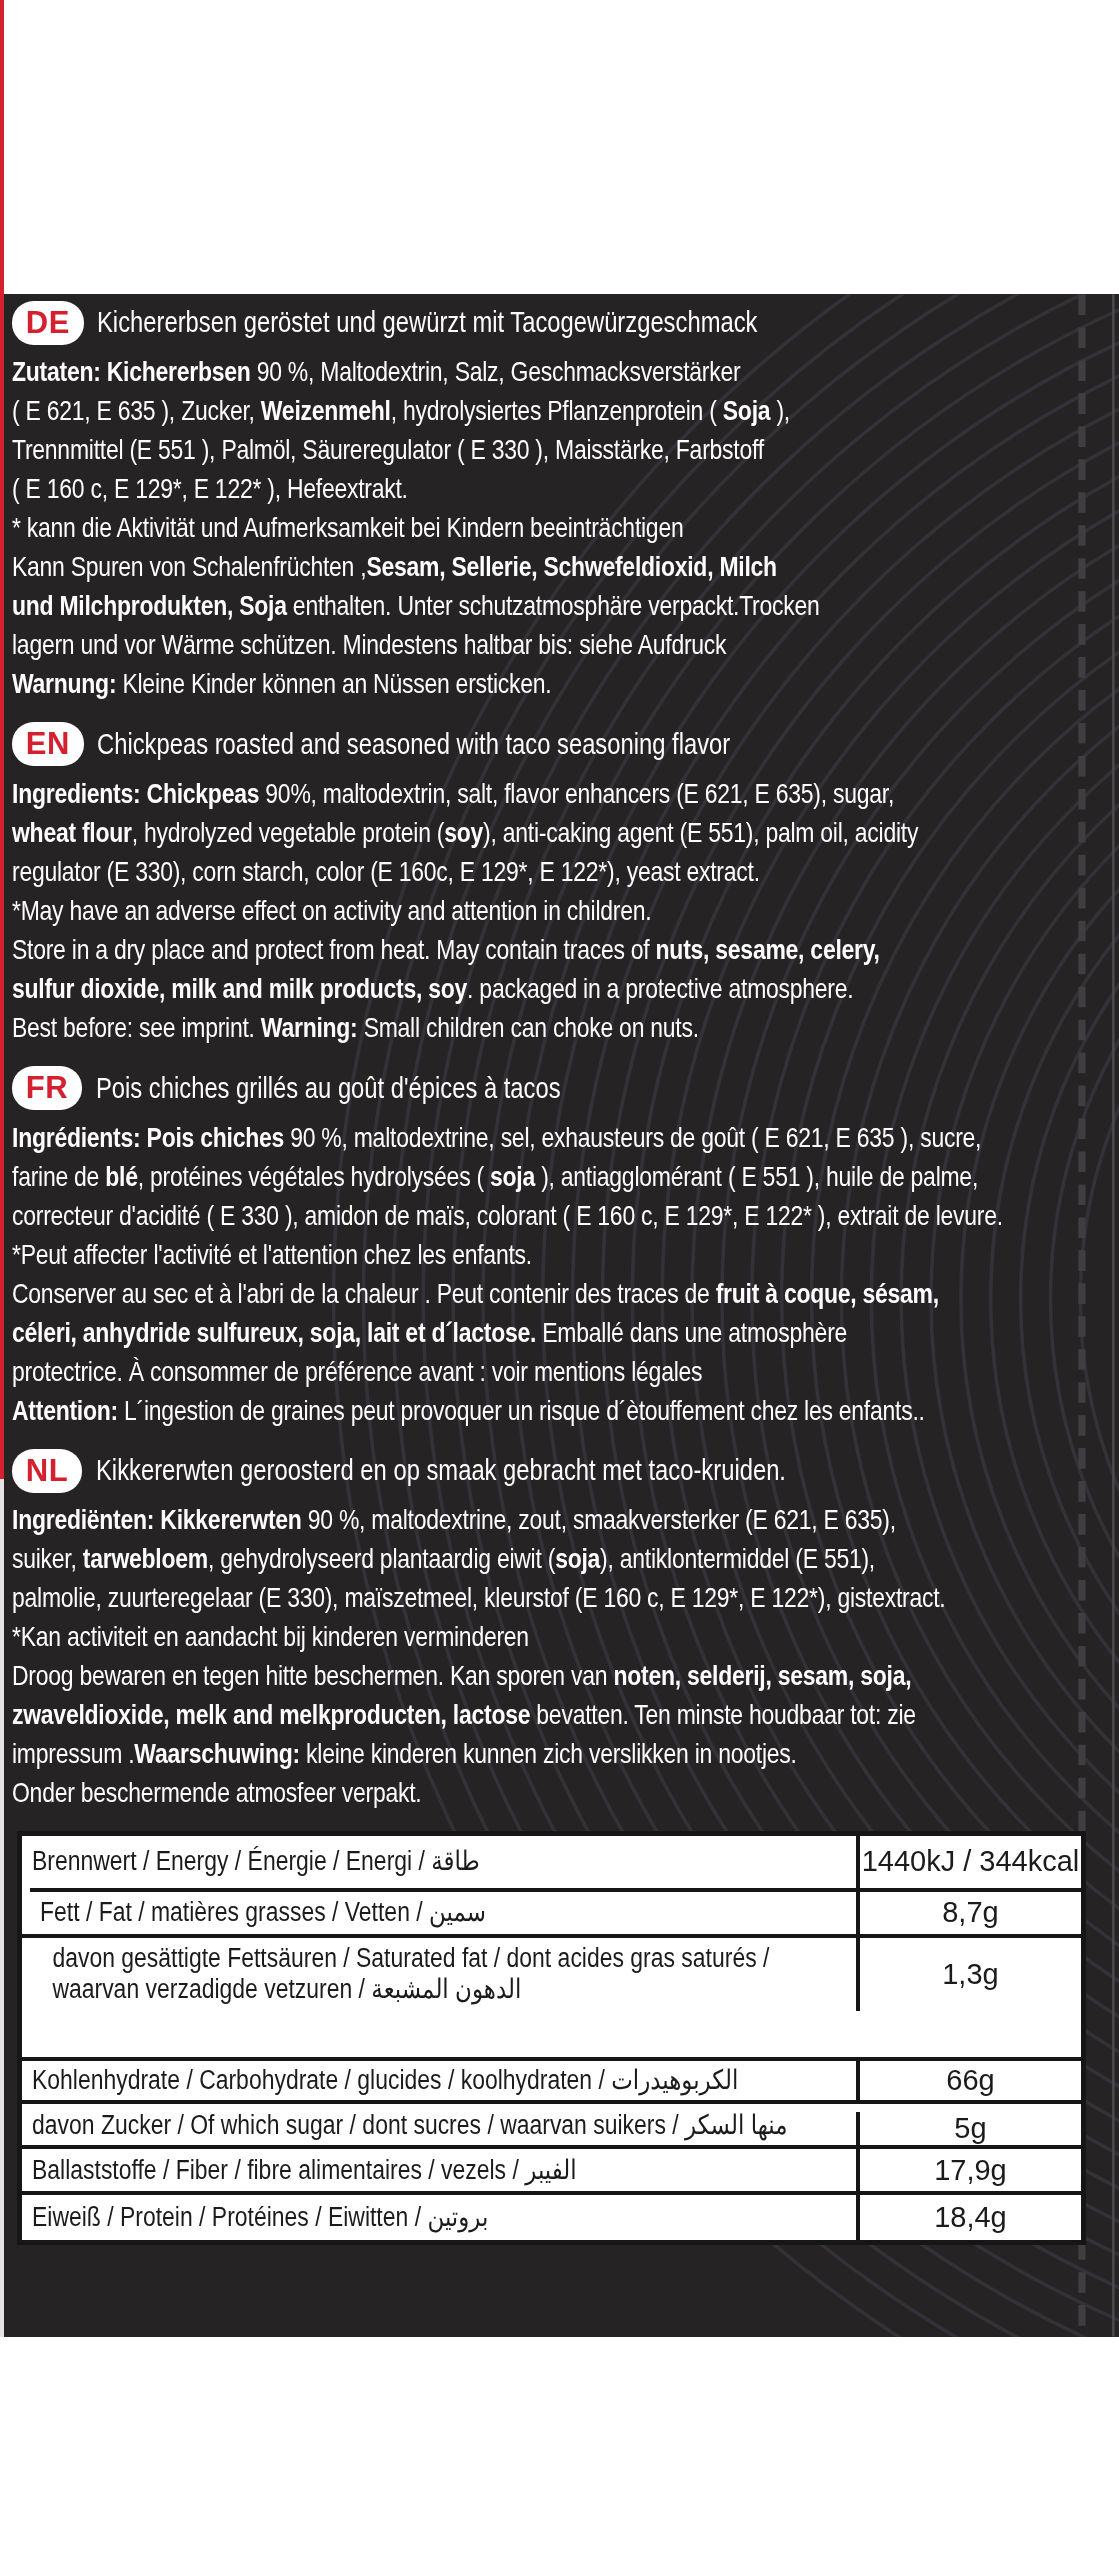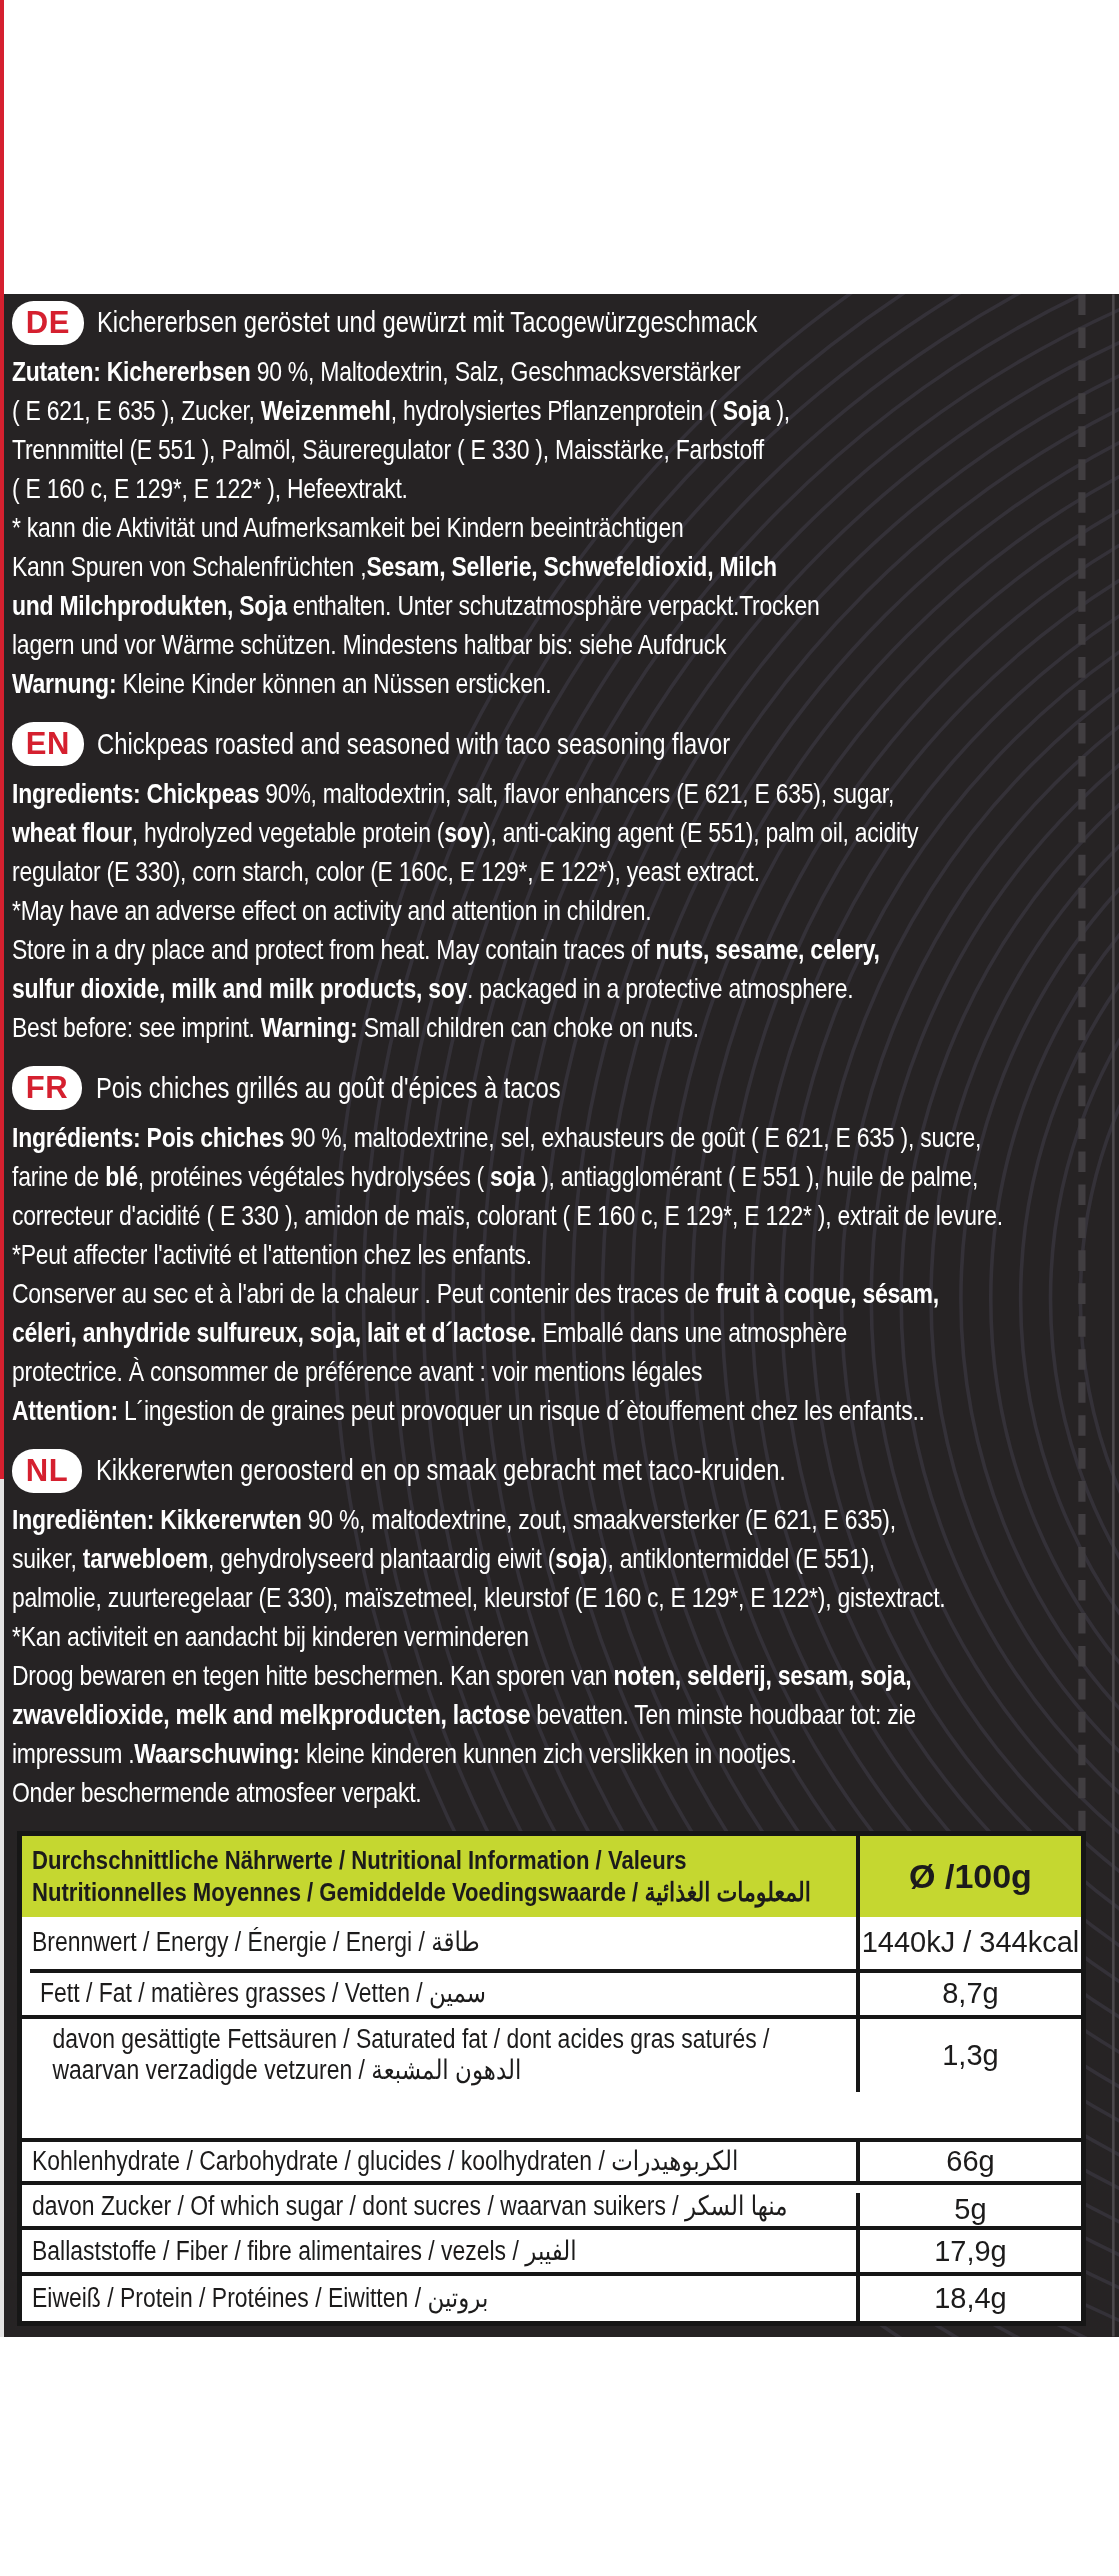--- a/index.html
+++ b/index.html
@@ -158,29 +158,20 @@
           <div class="line"><span class="r">palmolie, zuurteregelaar (E 330), maïszetmeel, kleurstof (E 160 c, E 129*, E 122*), gistextract.</span></div>
           <div class="line"><span class="r">*Kan activiteit en aandacht bij kinderen verminderen</span></div>
           <div class="line"><span class="r">Droog bewaren en tegen hitte beschermen. Kan sporen van </span><span class="b">noten, selderij, sesam, soja,</span></div>
           <div class="line"><span class="b">zwaveldioxide, melk and melkproducten, lactose</span><span class="r">  bevatten. Ten minste houdbaar tot: zie</span></div>
           <div class="line"><span class="r">impressum .</span><span class="b">Waarschuwing:</span><span class="r"> kleine kinderen kunnen zich verslikken in nootjes.</span></div>
           <div class="line"><span class="r">Onder beschermende atmosfeer verpakt.</span></div>
         </div>
       </div>
 
     <div class="ntable">
-      <div class="trow thead">
-        <div class="cell-label">
-          <span class="hline">Durchschnittliche Nährwerte / Nutritional Information / Valeurs</span>
-          <span class="hline">Nutritionnelles Moyennes / Gemiddelde Voedingswaarde / المعلومات الغذائية</span>
-        </div>
-        <div class="cell-value">
-          <span class="per100">Ø /100g</span>
-        </div>
-      </div>
       <div id="table-rows">
           <div class="trow" style="min-height: 52px; gap: 44px;">
             <div class="cell-label">
               <span class="lab">Brennwert / Energy / Énergie / Energi / طاقة</span>
             </div>
             <div class="cell-value">
               <span>1440kJ / 344kcal</span>
             </div>
           </div>
           <div class="trow" style="min-height: 46px; margin-left: 8px;">

